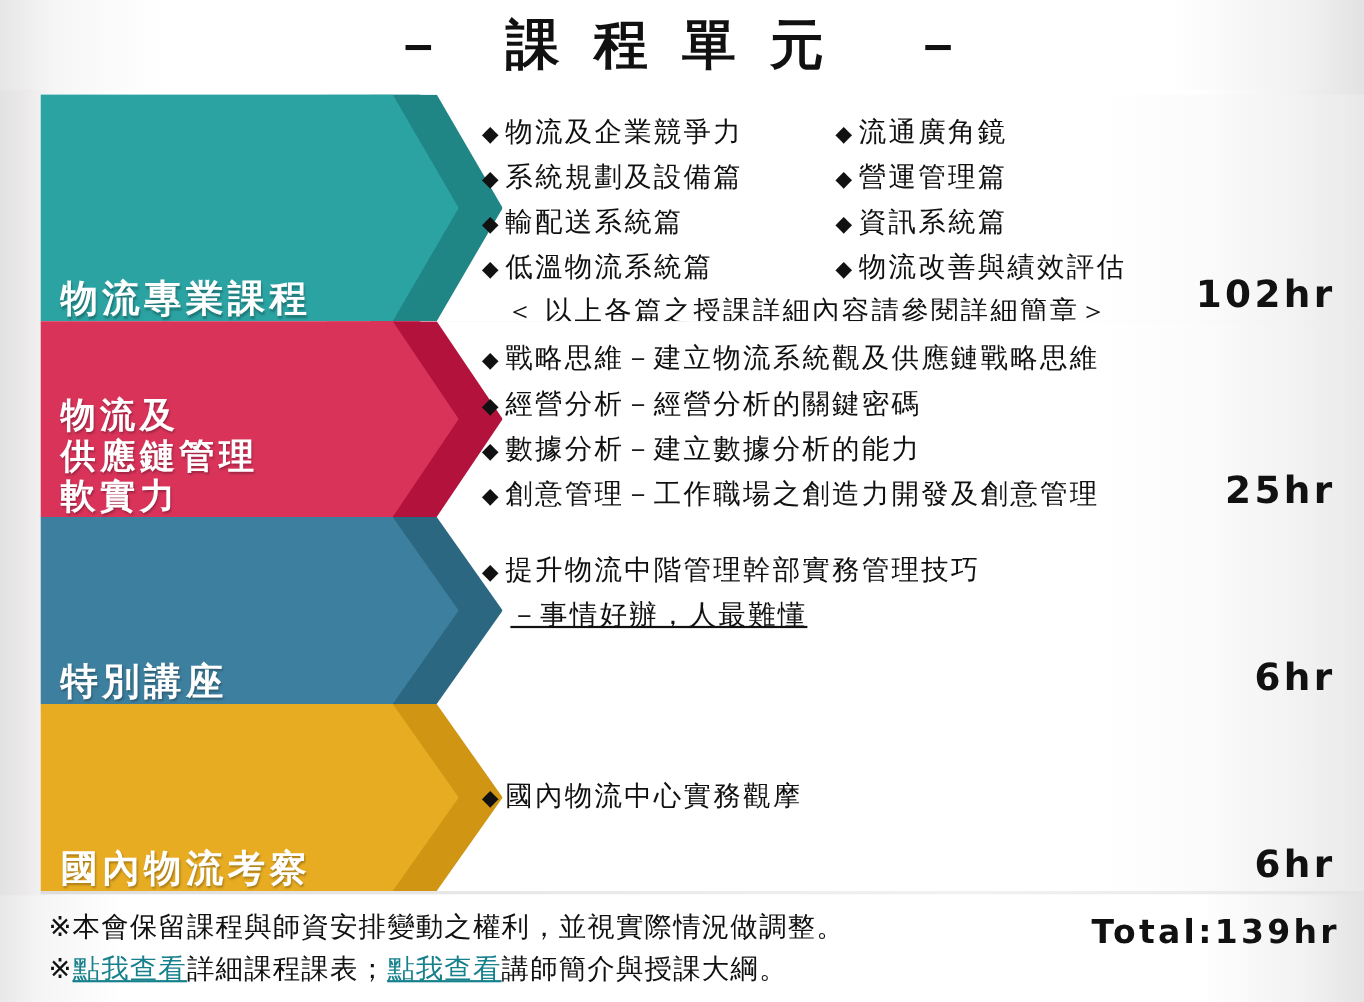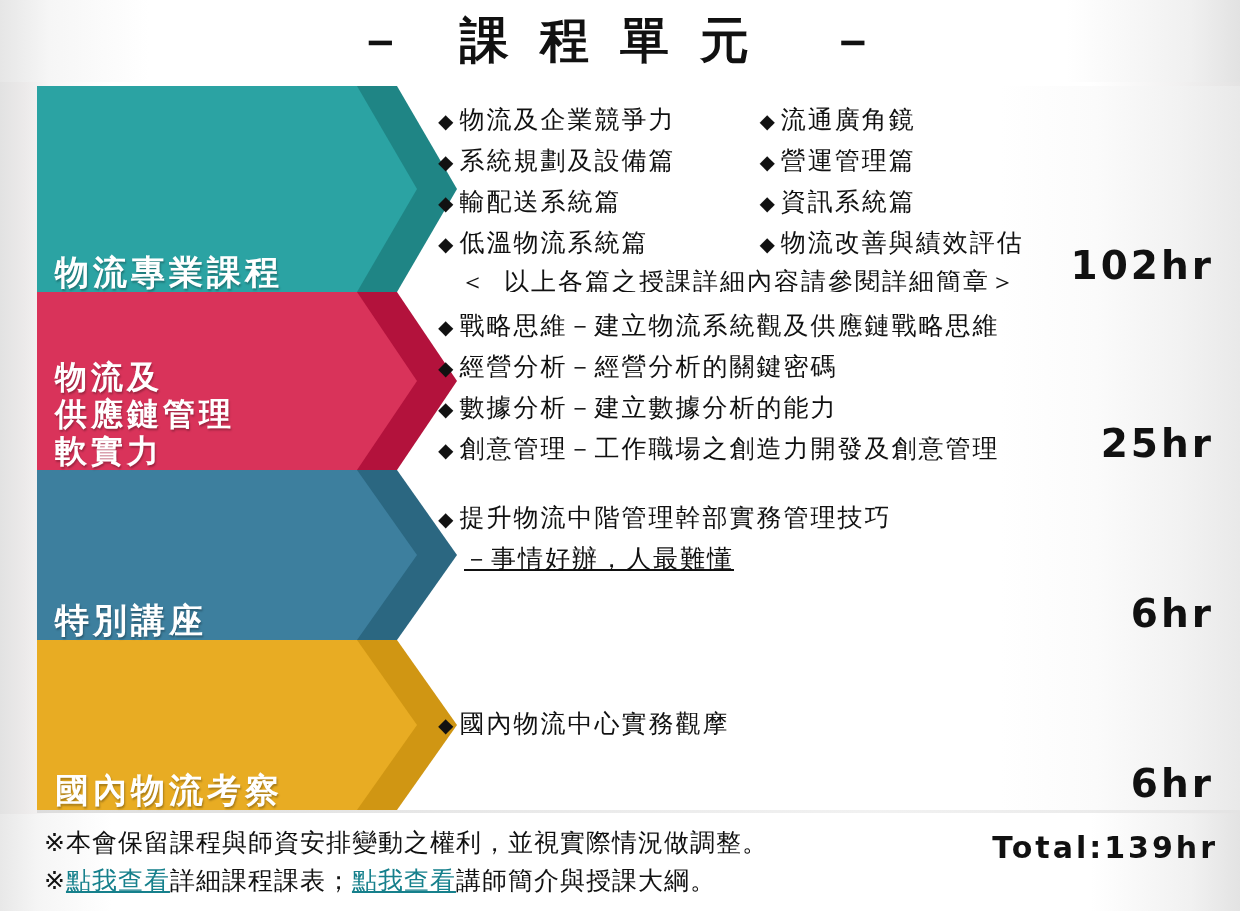--- a/index.html
+++ b/index.html
@@ -101,32 +101,32 @@
     font-size:25px;line-height:40px;color:#111;letter-spacing:2px;
     font-family:"DejaVu Sans","Liberation Sans",sans-serif;
     white-space:pre;
   }
   .bl .dia{margin-right:4px;font-size:20px;}
   .bl .col1{display:inline-block;min-width:300px;}
   .bl .col2{display:inline-block;}
   .note-line{
     font-size:25px;line-height:40px;color:#111;letter-spacing:2px;
     padding-left:22px;white-space:pre;
-    font-family:Liberation Mono, monospace;
+    font-family:Liberation Serif, serif;
   }
   .sub-line{
     font-size:25px;line-height:40px;color:#111;letter-spacing:2px;
     padding-left:26px;white-space:pre;
     font-family:"DejaVu Sans","Liberation Sans",sans-serif;
     text-decoration:underline;
   }
 
   .hours{
     position:absolute;right:26px;bottom:4px;
-    font-size:39px;font-weight:700;color:#111;letter-spacing:3px;
+    font-size:34px;font-weight:700;color:#111;letter-spacing:3px;
     font-family:"DejaVu Sans","Liberation Sans",sans-serif;
   }
 
   
   .footer{
     position:absolute;left:0;top:814px;width:1240px;height:97px;
     background:linear-gradient(to right,#e8e8e8 0%,#f5f5f5 3%,#ffffff 9%,#ffffff 88%,#f1f1f1 96%,#e3e3e3 100%);
   }
   .footer-notes{position:absolute;left:44px;top:10px;}
   .fline{

